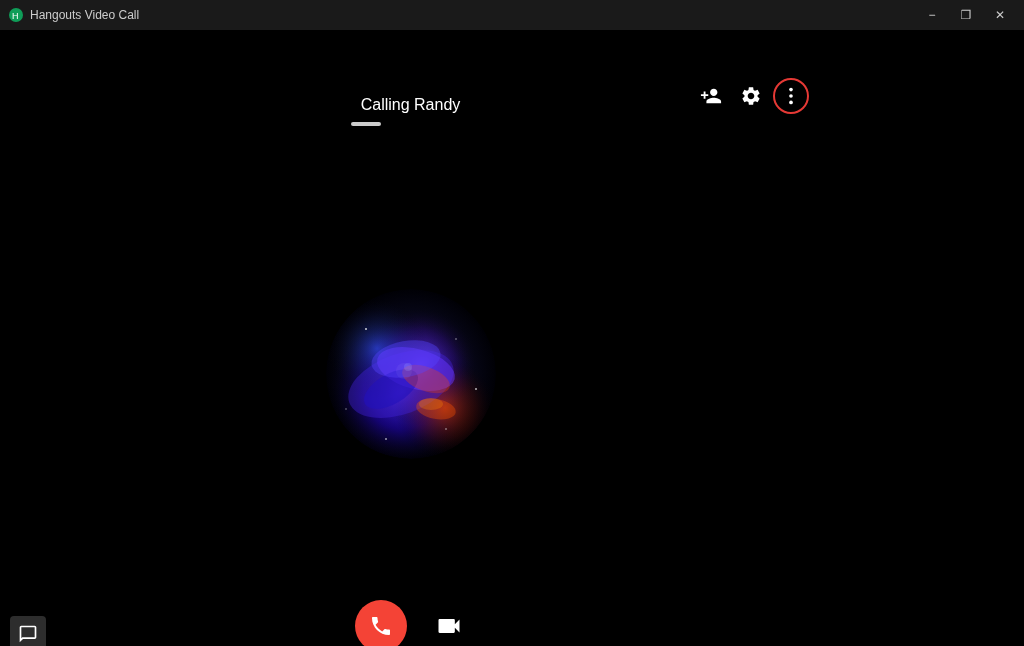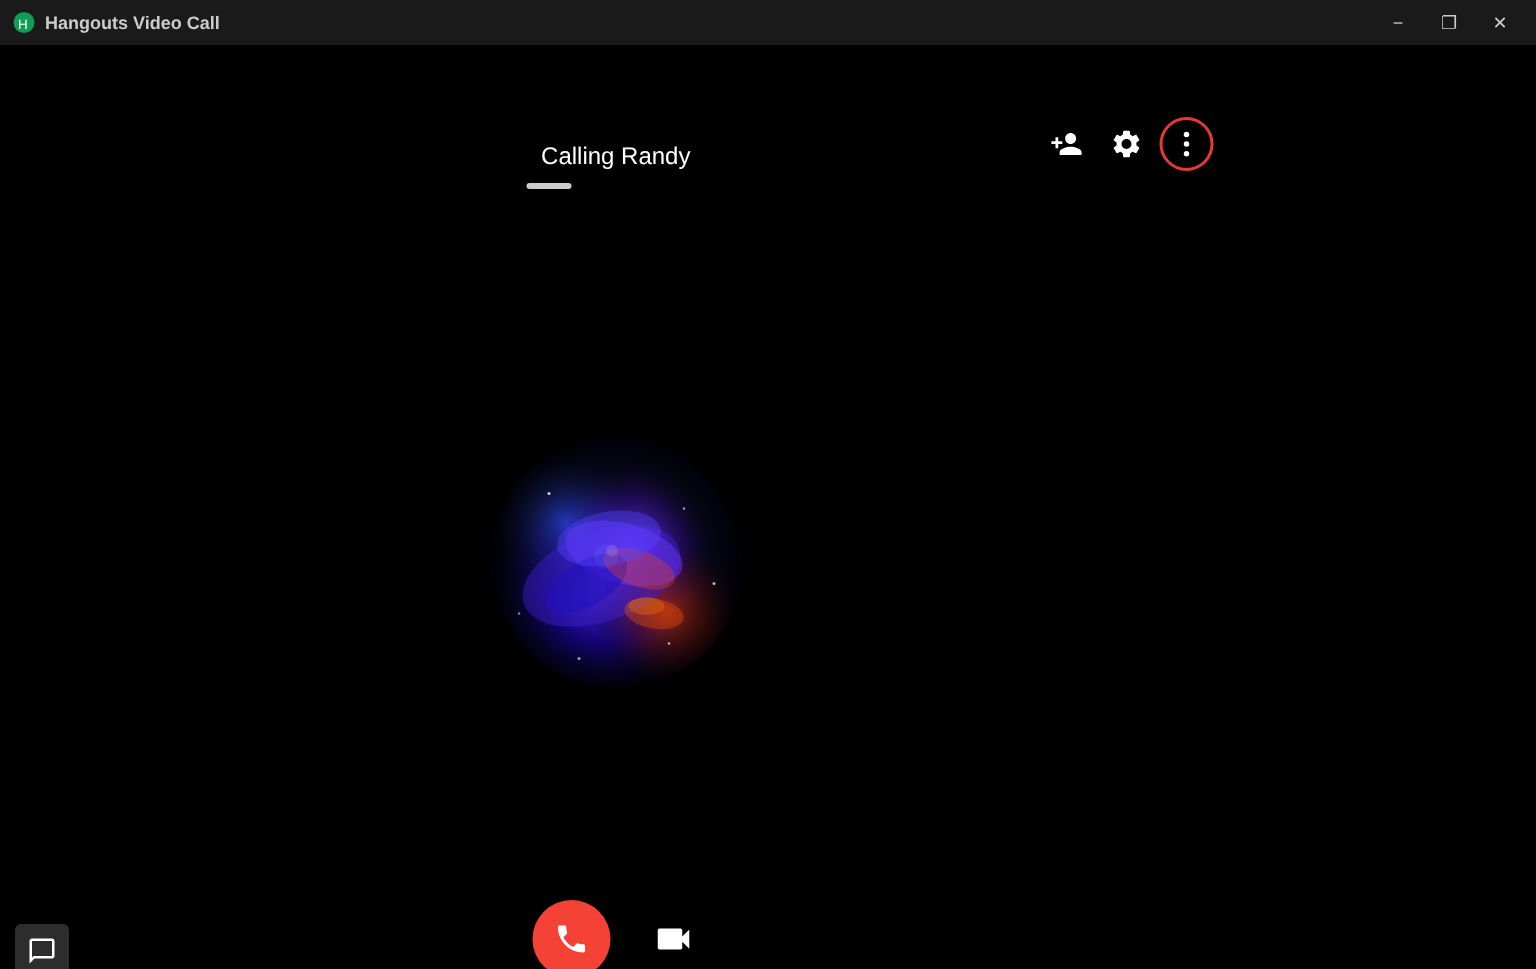--- a/index.html
+++ b/index.html
@@ -37,21 +37,20 @@
       width: 16px;
       height: 16px;
       display: flex;
       align-items: center;
       justify-content: center;
     }
 
     .title-bar-title {
       color: #ccc;
       font-size: 12px;
-      font-weight: bold;
     }
 
     .title-bar-controls {
       display: flex;
       align-items: center;
       gap: 2px;
     }
 
     .title-bar-btn {
       width: 32px;

